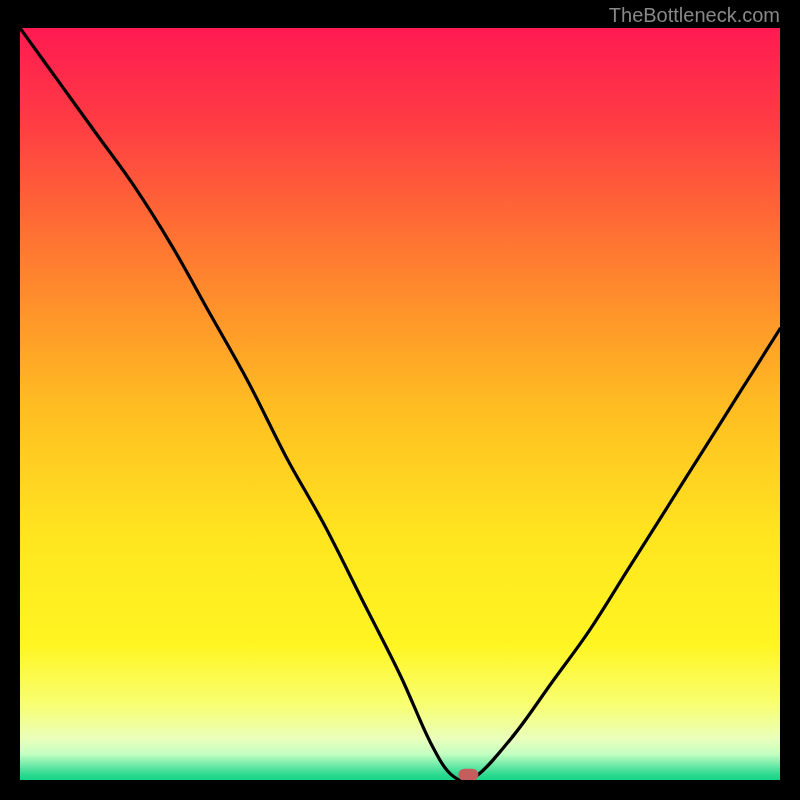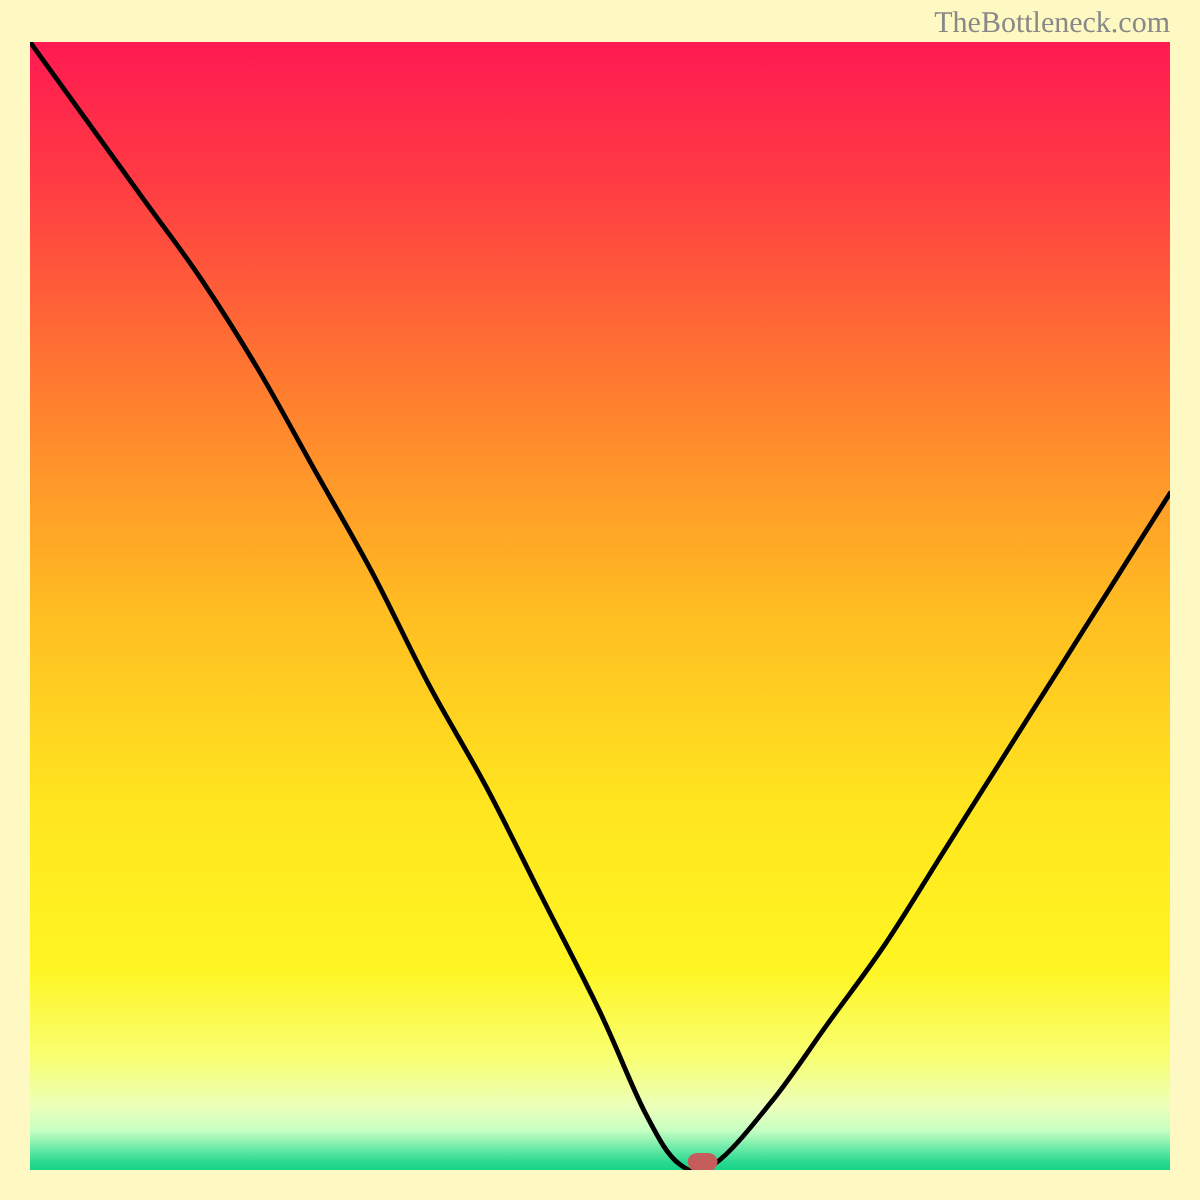--- a/index.html
+++ b/index.html
@@ -5,22 +5,21 @@
   body {
     margin: 0;
     padding: 0;
     background: #fff;
     font-family: Arial, Helvetica, sans-serif;
   }
   .chart-container {
     position: relative;
     width: 800px;
     height: 800px;
-    background: #fef9c3;
-    font-family: Liberation Serif, serif;
+    background: #000000;
   }
   .attribution {
     position: absolute;
     top: 4px;
     right: 20px;
     color: #888;
     font-size: 20px;
     font-weight: 500;
     z-index: 10;
   }

